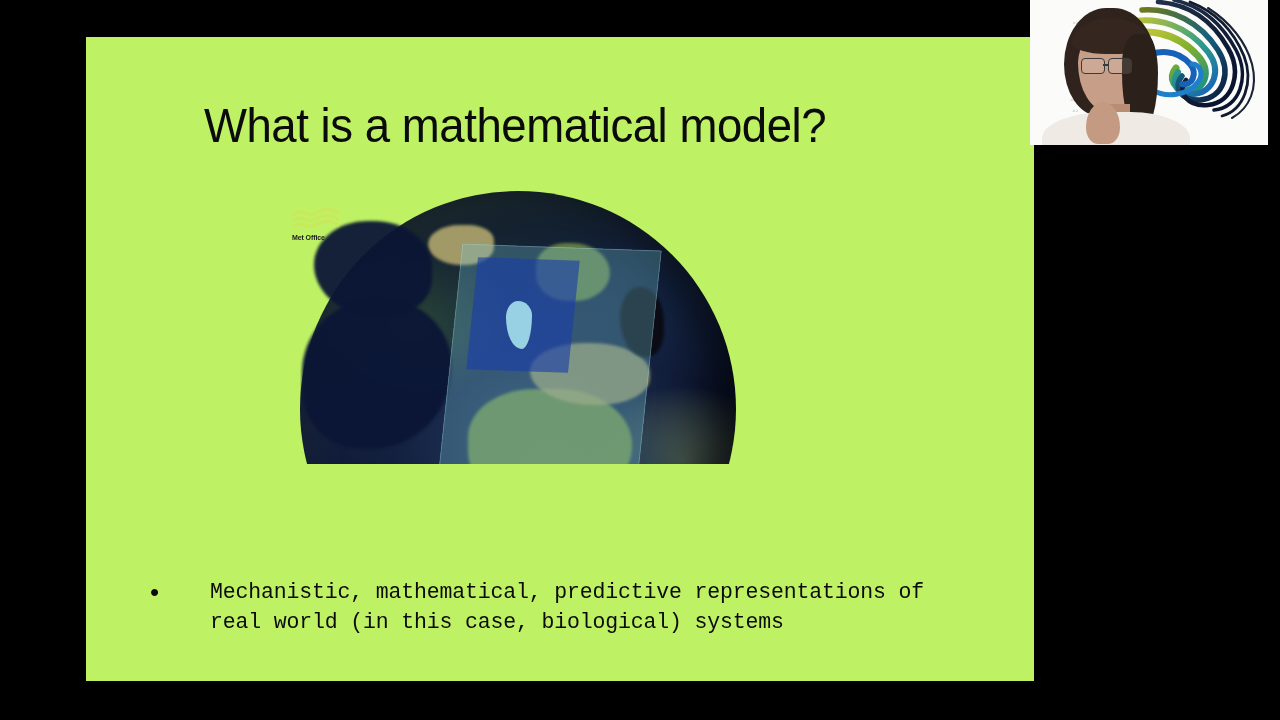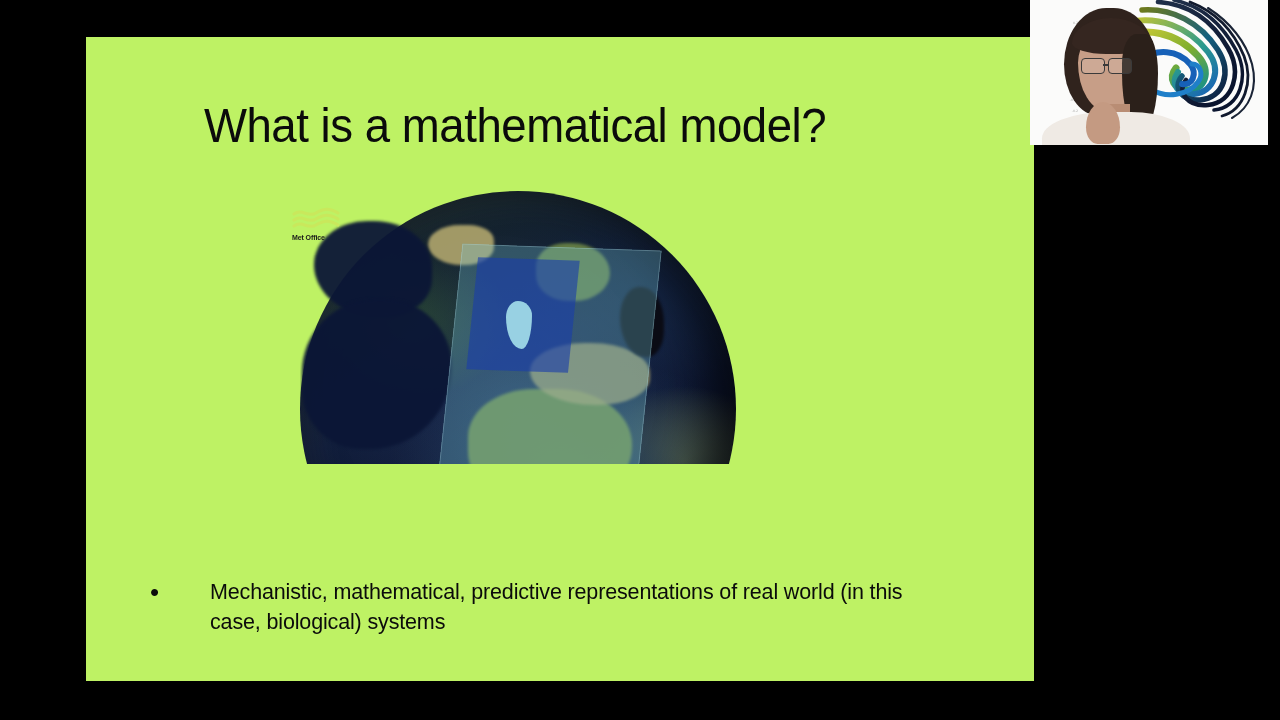--- a/index.html
+++ b/index.html
@@ -192,21 +192,21 @@
     flex: 0 0 72px;
     font-size: 26px;
     line-height: 30px;
     color: #0b0b0b;
     text-align: left;
     padding-left: 12px;
     box-sizing: border-box;
   }
   .bullet-text {
     flex: 1 1 auto;
-    font-family: Liberation Sans, sans-serif;
+    font-family: Liberation Mono, monospace;
     font-size: 21.5px;
     line-height: 30px;
     color: #0b0b0b;
     letter-spacing: -0.15px;
   }
 
   
   #webcam-tile {
     position: absolute;
     left: 1030px;

